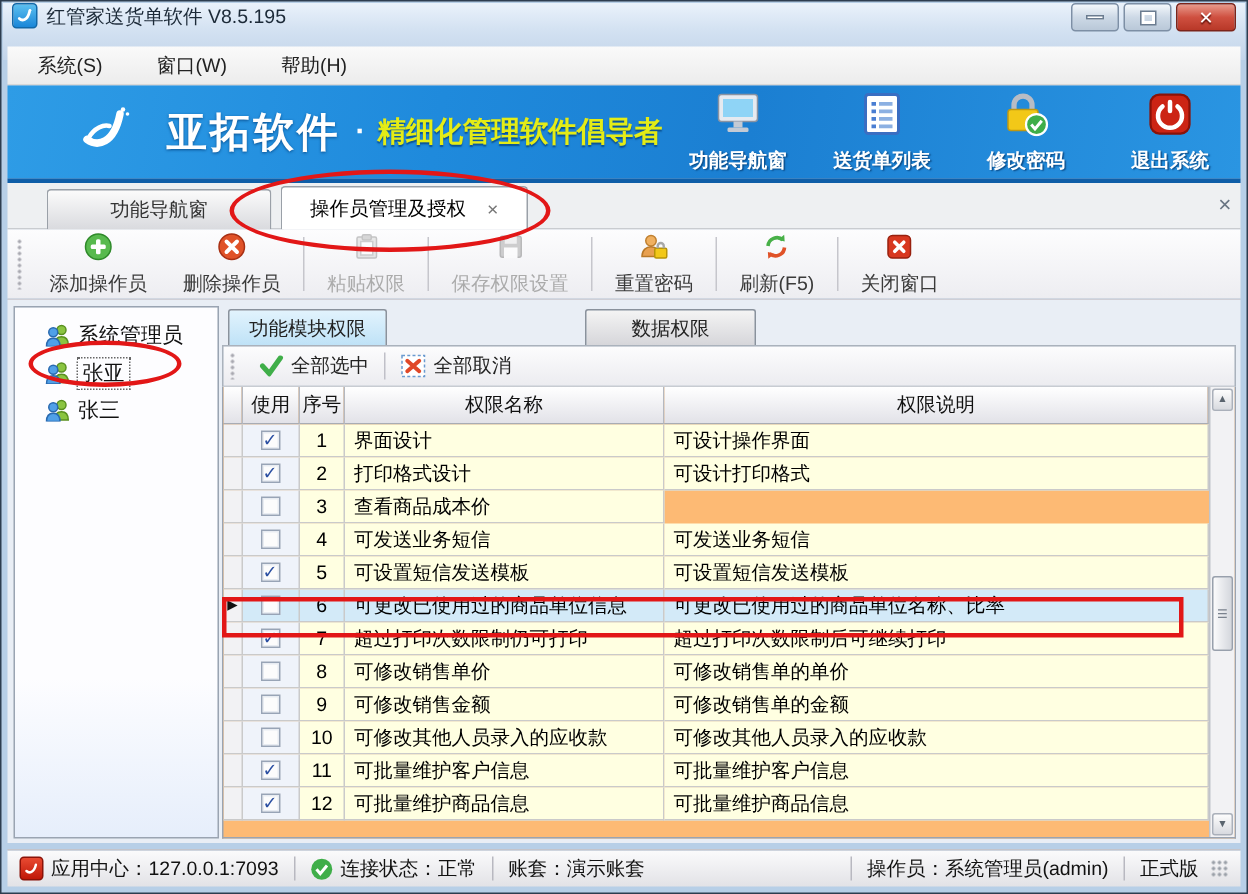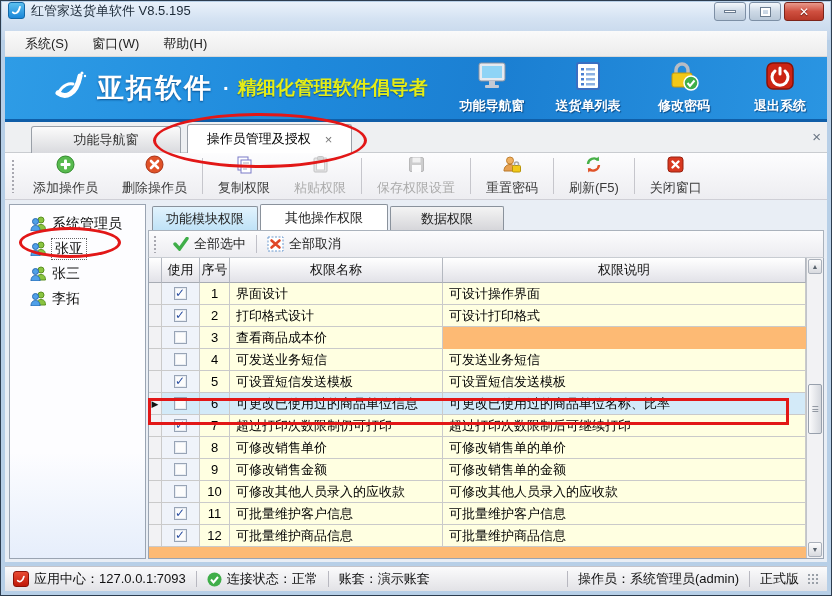--- a/index.html
+++ b/index.html
@@ -12,30 +12,30 @@
   .app-icon { width:17px; height:17px; border-radius:3px; background:linear-gradient(#5cc0f0,#1a86d8); border:1px solid #1268a8; margin-right:6px; display:flex; align-items:center; justify-content:center; }
   .title-text { font-size:13px; color:#1c2a38; }
   .win-controls { margin-left:auto; display:flex; gap:3px; }
   .wc { width:32px; height:19px; border:1px solid #7d8fa5; border-radius:3px; background:linear-gradient(#f4f8fc,#cdd9e6 50%,#b9c8d8); display:flex; align-items:center; justify-content:center; }
   .wc-close { width:40px; background:linear-gradient(#e89a8c,#cf5040 50%,#b83828); border-color:#7c241a; }
   .wc .bar { width:12px; height:3px; background:#fff; border:1px solid #6b7c90; }
   .wc .box { width:9px; height:8px; border:2px solid #fff; outline:1px solid #6b7c90; background:transparent; }
   .wc-close .x { color:#fff; font-size:12px; font-weight:bold; text-shadow:0 1px 1px #601008; }
 
   
-  .menubar { position:absolute; top:30px; left:4px; right:4px; height:26px; background:linear-gradient(#fafafa,#ececec); border-bottom:1px solid #d8d8d8; display:flex; align-items:center; padding-left:10px; gap:4px; }
+  .menubar { position:absolute; top:30px; left:4px; right:4px; height:26px; background:linear-gradient(#fafafa,#ececec); border-bottom:1px solid #d8d8d8; display:flex; align-items:center; padding-left:10px; gap:16px; }
   .menu-item { font-size:13px; color:#222; padding:3px 10px; }
 
   
   .banner { position:absolute; top:56px; left:4px; right:4px; height:65px;
     background:linear-gradient(100deg,#2e9ce6 0%,#1f8adc 35%,#1b7fd2 60%,#2a95e2 100%);
     border-bottom:3px solid #0f5ea8; display:flex; align-items:center; }
   .brand-wrap { display:flex; align-items:center; margin-left:46px; }
   .brand-logo { margin-right:8px; }
-  .brand-name { color:#fff; font-size:27px; font-weight:bold; letter-spacing:2px; text-shadow:0 1px 2px #0a5090; }
+  .brand-name { color:#fff; font-size:27px; font-weight:bold; letter-spacing:2px; text-shadow:0 1px 2px #0a5090;margin-left:14px; }
   .brand-dot { color:#fff; font-size:20px; font-weight:bold; margin:0 8px 0 10px; }
   .brand-slogan { color:#e4ec16; font-size:19px; font-weight:bold; text-shadow:0 1px 1px #0a5090; }
   .banner-buttons { margin-left:auto; margin-right:6px; display:flex; align-items:flex-end; gap:14px; }
   .bbtn { display:flex; flex-direction:column; align-items:center; width:82px; }
   .bbtn svg { margin-bottom:2px; }
   .bbtn-label { color:#fff; font-size:13px; font-weight:bold; white-space:nowrap; text-shadow:1px 1px 1px #0a4a86; }
 
   
   .tabstrip { position:absolute; top:121px; left:4px; right:4px; height:31px; background:#eef0f2; border-bottom:1px solid #c9ccd0; }
   .tab { position:absolute; top:4px; height:27px; display:flex; align-items:center; justify-content:center; font-size:13px; border:1px solid #9aa0a8; border-bottom:none; border-radius:3px 3px 0 0; }
@@ -230,28 +230,20 @@
       <span class="tbtn-label">添加操作员</span>
     </div>
     <div class="tbtn">
       <span><svg width="19" height="19" viewBox="0 0 19 19">
             <circle cx="9.5" cy="9.5" r="8.5" fill="#e05228" stroke="#a83014"></circle>
             <path d="M6,6 l7,7 M13,6 l-7,7" stroke="#fff" stroke-width="2.6" stroke-linecap="round"></path>
           </svg></span>
       <span class="tbtn-label">删除操作员</span>
     </div>
     <div class="tsep"></div>
-    <div class="tbtn">
-      <span><svg width="19" height="19" viewBox="0 0 19 19">
-            <rect x="3" y="2" width="10" height="13" fill="#fff" stroke="#7a7ac8"></rect>
-            <rect x="6" y="5" width="10" height="13" fill="#fff" stroke="#7a7ac8"></rect>
-            <path d="M8,8 h6 M8,11 h6 M8,14 h4" stroke="#aab" stroke-width="1"></path>
-          </svg></span>
-      <span class="tbtn-label">复制权限</span>
-    </div>
     <div class="tbtn disabled">
       <span><svg width="19" height="19" viewBox="0 0 19 19">
             <rect x="3" y="3" width="13" height="14" rx="1" fill="#d8d0b8" stroke="#8a8270"></rect>
             <rect x="6.5" y="1.5" width="6" height="3.5" rx="1" fill="#b0a890" stroke="#8a8270"></rect>
             <rect x="5.5" y="6" width="8" height="9" fill="#fff" stroke="#a09880"></rect>
           </svg></span>
       <span class="tbtn-label">粘贴权限</span>
     </div>
     <div class="tsep"></div>
     <div class="tbtn disabled">
@@ -316,38 +308,26 @@
       </div>
         <div class="tree-item">
         <svg width="17" height="15" viewBox="0 0 17 15">
             <circle cx="11" cy="4" r="3" fill="#8ac440" stroke="#5a9020"></circle>
             <path d="M6.5,14 c0-4 2-5.5 4.5-5.5 s4.5,1.5 4.5,5.5 z" fill="#8ac440" stroke="#5a9020"></path>
             <circle cx="5.5" cy="5.5" r="3" fill="#50a0e8" stroke="#2a6ab0"></circle>
             <path d="M1,15 c0-4 2-5.5 4.5-5.5 s4.5,1.5 4.5,5.5 z" fill="#50a0e8" stroke="#2a6ab0"></path>
           </svg>
         <span class="tree-label">张三</span>
       </div>
-        <div class="tree-item">
-        <svg width="17" height="15" viewBox="0 0 17 15">
-            <circle cx="11" cy="4" r="3" fill="#8ac440" stroke="#5a9020"></circle>
-            <path d="M6.5,14 c0-4 2-5.5 4.5-5.5 s4.5,1.5 4.5,5.5 z" fill="#8ac440" stroke="#5a9020"></path>
-            <circle cx="5.5" cy="5.5" r="3" fill="#50a0e8" stroke="#2a6ab0"></circle>
-            <path d="M1,15 c0-4 2-5.5 4.5-5.5 s4.5,1.5 4.5,5.5 z" fill="#50a0e8" stroke="#2a6ab0"></path>
-          </svg>
-        <span class="tree-label">李拓</span>
-      </div>
       </div>
 
     <div class="panel">
       <div class="permtabs">
         <div class="ptab ptab-hot">
             <span>功能模块权限</span>
-          </div>
-        <div class="ptab ptab-active">
-            <span>其他操作权限</span>
           </div>
         <div class="ptab ptab-normal">
             <span>数据权限</span>
           </div>
       </div>
 
       <div class="subtoolbar">
         <div class="grip"></div>
         <div class="sbtn">
           <svg width="16" height="14" viewBox="0 0 16 14">

